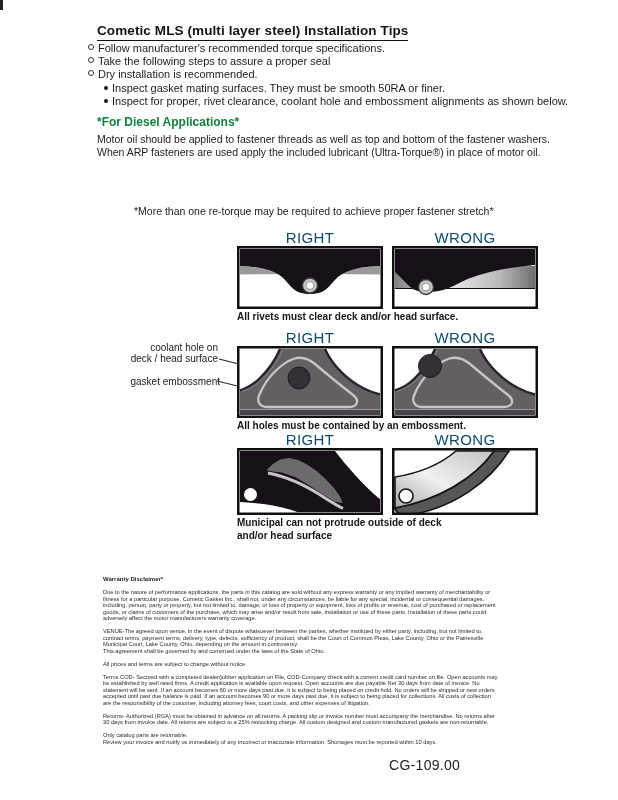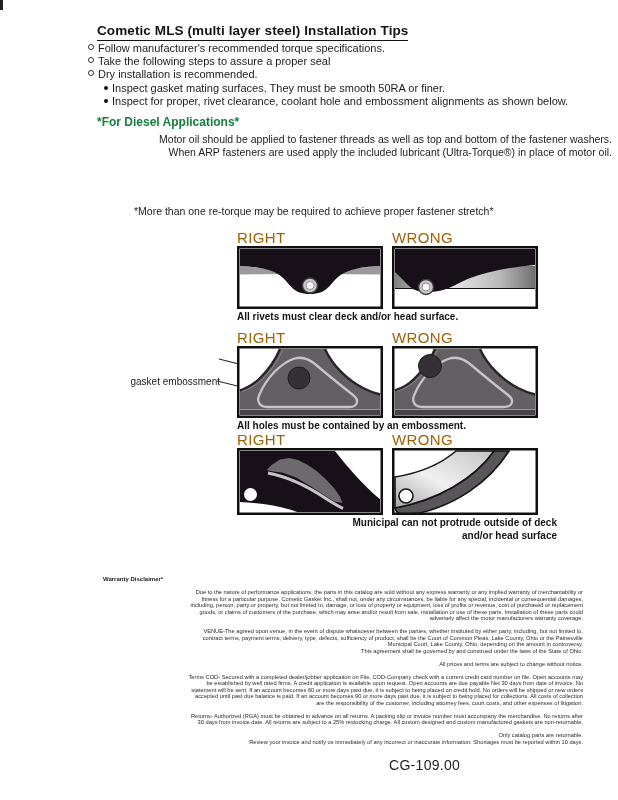--- a/index.html
+++ b/index.html
@@ -1,30 +1,30 @@
 <!DOCTYPE html>
 <html><head>
 <meta charset="utf-8">
 <style>
   html,body{margin:0;padding:0;background:#ffffff;}
   #page{position:relative;width:618px;height:800px;background:#ffffff;overflow:hidden;
         font-family:"Liberation Sans","DejaVu Sans",sans-serif;color:#141414;}
   .abs{position:absolute;}
-  .pre{white-space:pre-line;text-align:right;}
+  .pre{white-space:pre-line;}
   .title{font-size:13.5px;font-weight:bold;display:inline-block;border-bottom:1.6px solid #111;
          padding-bottom:2px;letter-spacing:.1px;}
   .body-txt{font-size:10.5px;line-height:13.1px;color:#1c1c1c;}
   .b-row{font-size:11px;line-height:13.2px;color:#1c1c1c;display:flex;align-items:baseline;}
   .ring{width:4px;height:4px;border:1px solid #333;border-radius:50%;display:inline-block;
         flex:0 0 auto;margin-right:4px;position:relative;top:-2px;}
   .dot{width:4px;height:4px;background:#111;border-radius:50%;display:inline-block;
        flex:0 0 auto;margin-right:4px;position:relative;top:-2px;}
   .sub{margin-left:16px;}
   .h-bold{font-size:12px;font-weight:bold;color:#15803d;}
-  .rw-label{width:146px;text-align:left;font-size:15px;letter-spacing:.4px;color:#a16207;}
+  .rw-label{width:146px;text-align:center;font-size:15px;letter-spacing:.4px;color:#0c4a6e;}
   .caption{font-size:10px;font-weight:bold;color:#161616;line-height:12.5px;}
   .pointer-label{font-size:10px;line-height:11.2px;color:#1c1c1c;text-align:right;}
   .legal-h{font-size:6px;font-weight:bold;color:#222;}
   .legal-b{font-size:5.7px;line-height:6.5px;color:#2a2a2a;}
   .pagenum{font-size:14px;color:#232323;letter-spacing:.3px;}
   svg{display:block;}
 </style>
 </head>
 <body>
 
@@ -97,20 +97,22 @@
       <circle cx="34" cy="41" r="4" fill="#ffffff" stroke="#909090" stroke-width="1"></circle>
       <rect x="1.25" y="1.25" width="143.5" height="60.5" fill="none" stroke="#101010" stroke-width="2.5"></rect>
     </svg>
   </div>
 
   <div class="abs caption" style="left:237px;top:311px;width:320px;">All rivets must clear deck and/or head surface.</div>
 
   <div class="abs rw-label" style="left:237px;top:329px;">RIGHT</div>
   <div class="abs rw-label" style="left:392px;top:329px;">WRONG</div>
 
+  <div class="abs pointer-label pre" style="left:96px;top:342px;width:122px;">coolant hole on
+deck / head surface</div>
   <div class="abs pointer-label" style="left:96px;top:376px;width:124px;">gasket embossment</div>
 
   <div class="abs" style="left:213px;top:350px;">
     <svg width="92" height="48" viewBox="0 0 92 48">
       <line x1="6" y1="9" x2="85" y2="29" stroke="#2a2a2a" stroke-width="1.1"></line>
       <line x1="4" y1="31" x2="53" y2="43" stroke="#2a2a2a" stroke-width="1.1"></line>
     </svg>
   </div>
 
   <div class="abs" style="left:237px;top:346px;">

